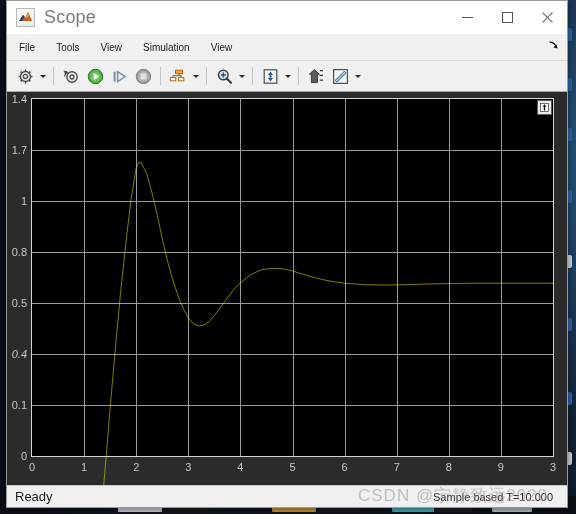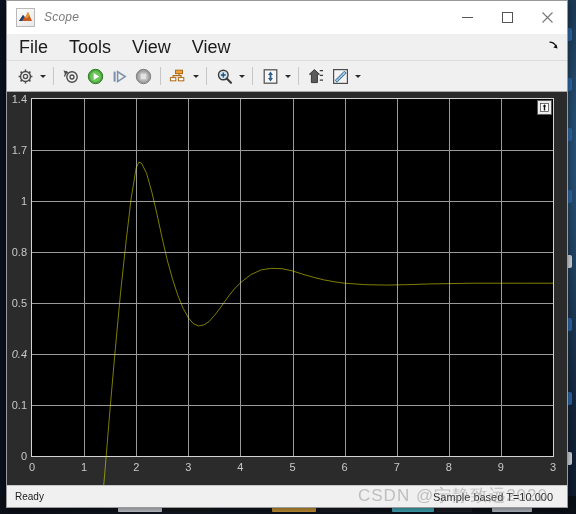--- a/index.html
+++ b/index.html
@@ -26,29 +26,29 @@
     background:#f0f0f0;border:1px solid #9a9a9a;box-shadow:0 2px 10px rgba(0,0,0,.55);
     display:flex;flex-direction:column;}
 
   
   #titlebar{height:32px;background:#ffffff;display:flex;align-items:center;flex:0 0 auto;
     border-bottom:1px solid #ffffff;}
   #app-icon{width:17px;height:17px;margin-left:9px;margin-right:9px;flex:0 0 auto;
     background:linear-gradient(145deg,#fdfdfd,#e8e8e8);border:1px solid #b9b9b9;
     position:relative;overflow:hidden;}
   #app-icon svg{position:absolute;left:1px;top:1px;}
-  #title-text{font-size:12px;color:#7a7a7a;letter-spacing:.2px;font-style:italic;}
+  #title-text{font-size:18px;color:#7a7a7a;letter-spacing:.2px;}
   #winbtns{margin-left:auto;display:flex;height:32px;}
   .wbtn{width:40px;height:32px;display:flex;align-items:center;justify-content:center;}
   .wbtn svg{display:block;}
 
   
   #menubar{height:26px;background:#f0f0f0;display:flex;align-items:center;flex:0 0 auto;
     position:relative;}
-  .menu-item{font-size:18px;color:#1b1b1b;padding:3px 9px;margin-left:3px;cursor:default;}
+  .menu-item{font-size:10px;color:#1b1b1b;padding:3px 9px;margin-left:3px;cursor:default;}
   #menu-undock{position:absolute;right:8px;top:6px;font-size:11px;color:#222;line-height:1;}
 
   
   #toolbar{height:30px;background:#f0f0f0;border-top:1px solid #dcdcdc;
     border-bottom:1px solid #a8a8a8;display:flex;align-items:center;flex:0 0 auto;padding-left:6px;}
   .tbtn{width:22px;height:22px;display:flex;align-items:center;justify-content:center;
     border:1px solid transparent;border-radius:2px;}
   .caret{width:11px;height:22px;display:flex;align-items:center;justify-content:center;}
   .caret i{display:block;width:0;height:0;border-left:3px solid transparent;
     border-right:3px solid transparent;border-top:3.5px solid #2a2a2a;}
@@ -65,21 +65,21 @@
     font-size:11px;color:#c8c8c8;white-space:nowrap;}
   .xtick{position:absolute;top:calc(100% + 5px);transform:translateX(-50%);
     font-size:11px;color:#c8c8c8;white-space:nowrap;}
   #trace{position:absolute;inset:0;}
   #legend-btn{position:absolute;right:1px;top:1px;width:13px;height:13px;
     background:#ececec;border:1px solid #5a5a5a;display:flex;align-items:center;justify-content:center;}
 
   
   #statusbar{height:21px;background:#f0f0f0;border-top:1px solid #c9c9c9;
     display:flex;align-items:center;flex:0 0 auto;position:relative;}
-  #status-ready{font-size:10px;color:#1b1b1b;margin-left:8px;}
+  #status-ready{font-size:13px;color:#1b1b1b;margin-left:8px;}
   #status-right{font-size:11px;color:#2a2a2a;margin-left:auto;margin-right:14px;}
 
   
   #watermark{position:absolute;left:358px;top:484px;font-size:17px;
     color:rgba(150,150,150,.55);letter-spacing:1px;white-space:nowrap;
     pointer-events:none;text-align:right;}
 </style>
 </head>
 <body>
 
@@ -131,20 +131,21 @@
             <path d="M0.5 0.5 L10.5 10.5 M10.5 0.5 L0.5 10.5" stroke="#777" stroke-width="1.1"></path>
           </svg>
       </div>
     </div>
   </div>
 
   <div id="menubar">
     <div class="menu-item">File</div>
     <div class="menu-item">Tools</div>
     <div class="menu-item">View</div>
+    <div class="menu-item">Simulation</div>
     <div class="menu-item">View</div>
     <div id="menu-undock">
       <svg width="11" height="11" viewBox="0 0 11 11">
         <path d="M1.5 2.2 Q6 2.2 8 6.2" stroke="#111" stroke-width="1.3" fill="none"></path>
         <path d="M9.6 8.6 L5.4 7.4 L8.4 4.6 Z" fill="#111"></path>
       </svg>
     </div>
   </div>
 
   <div id="toolbar">

